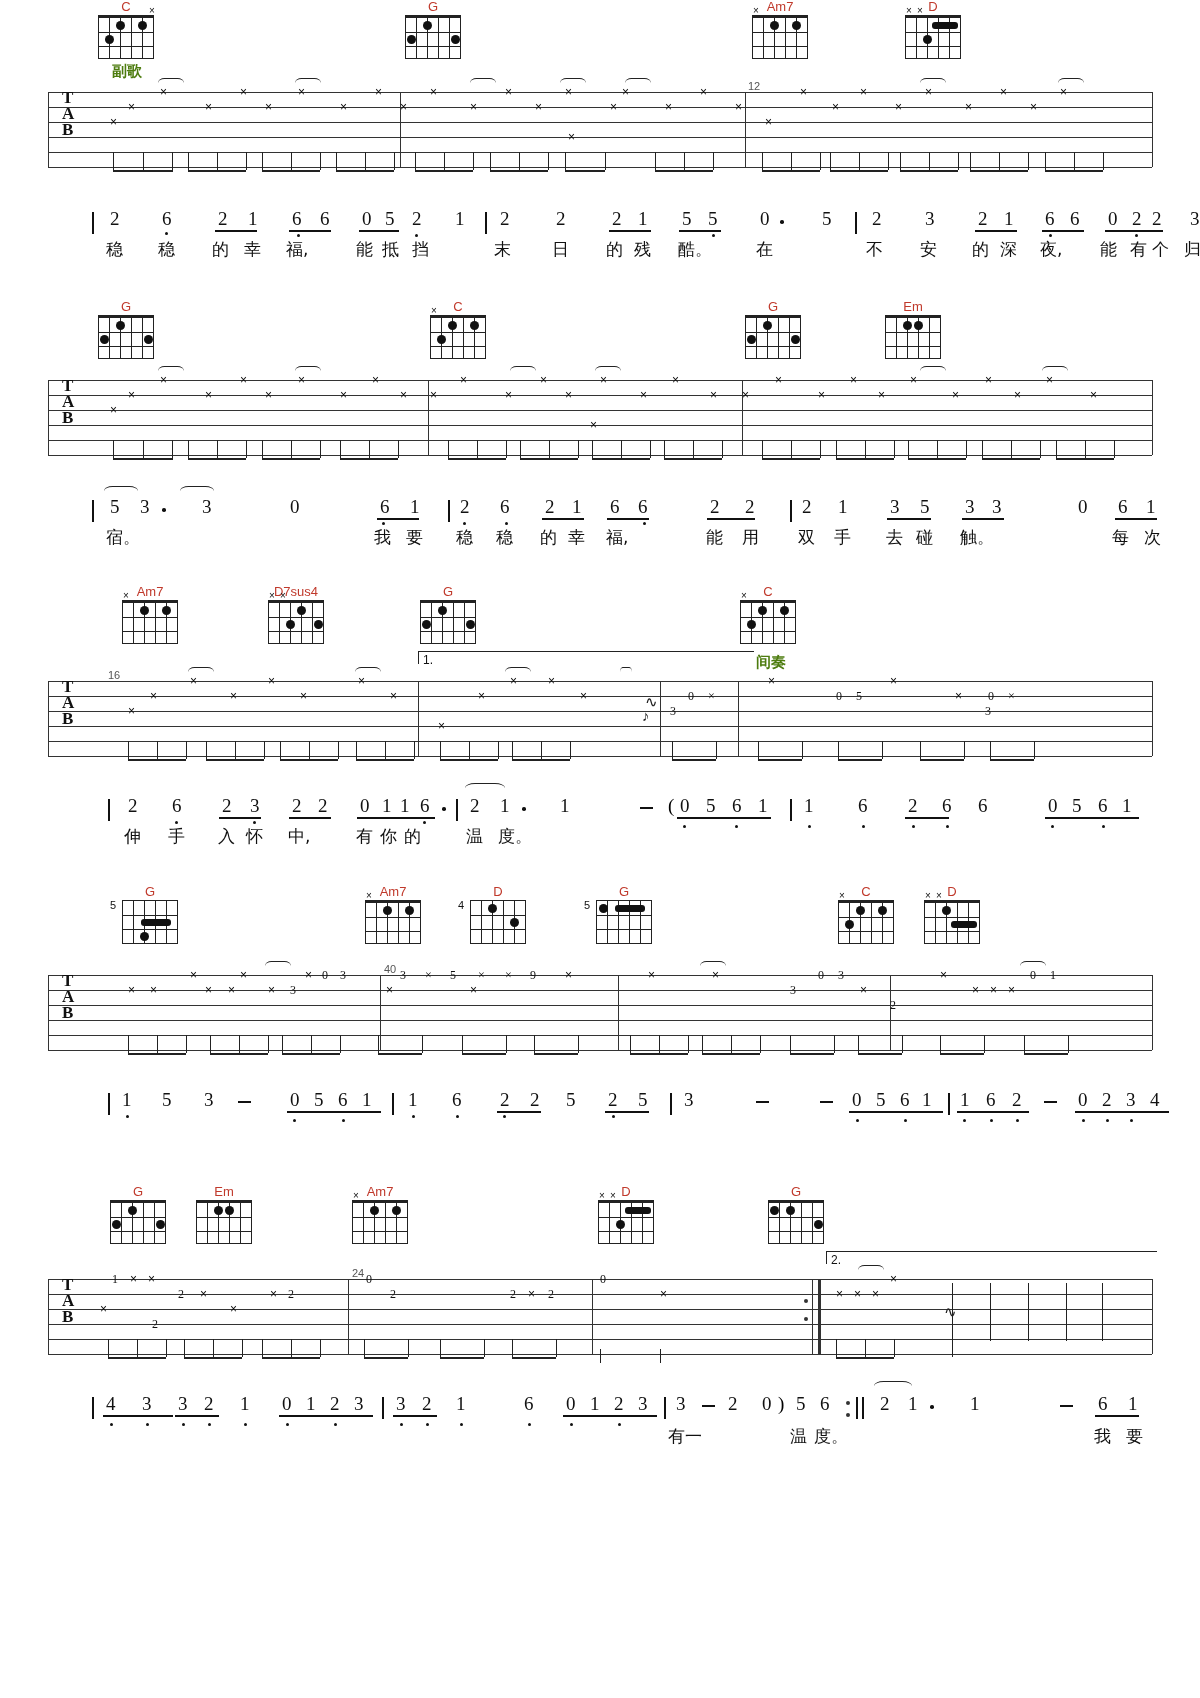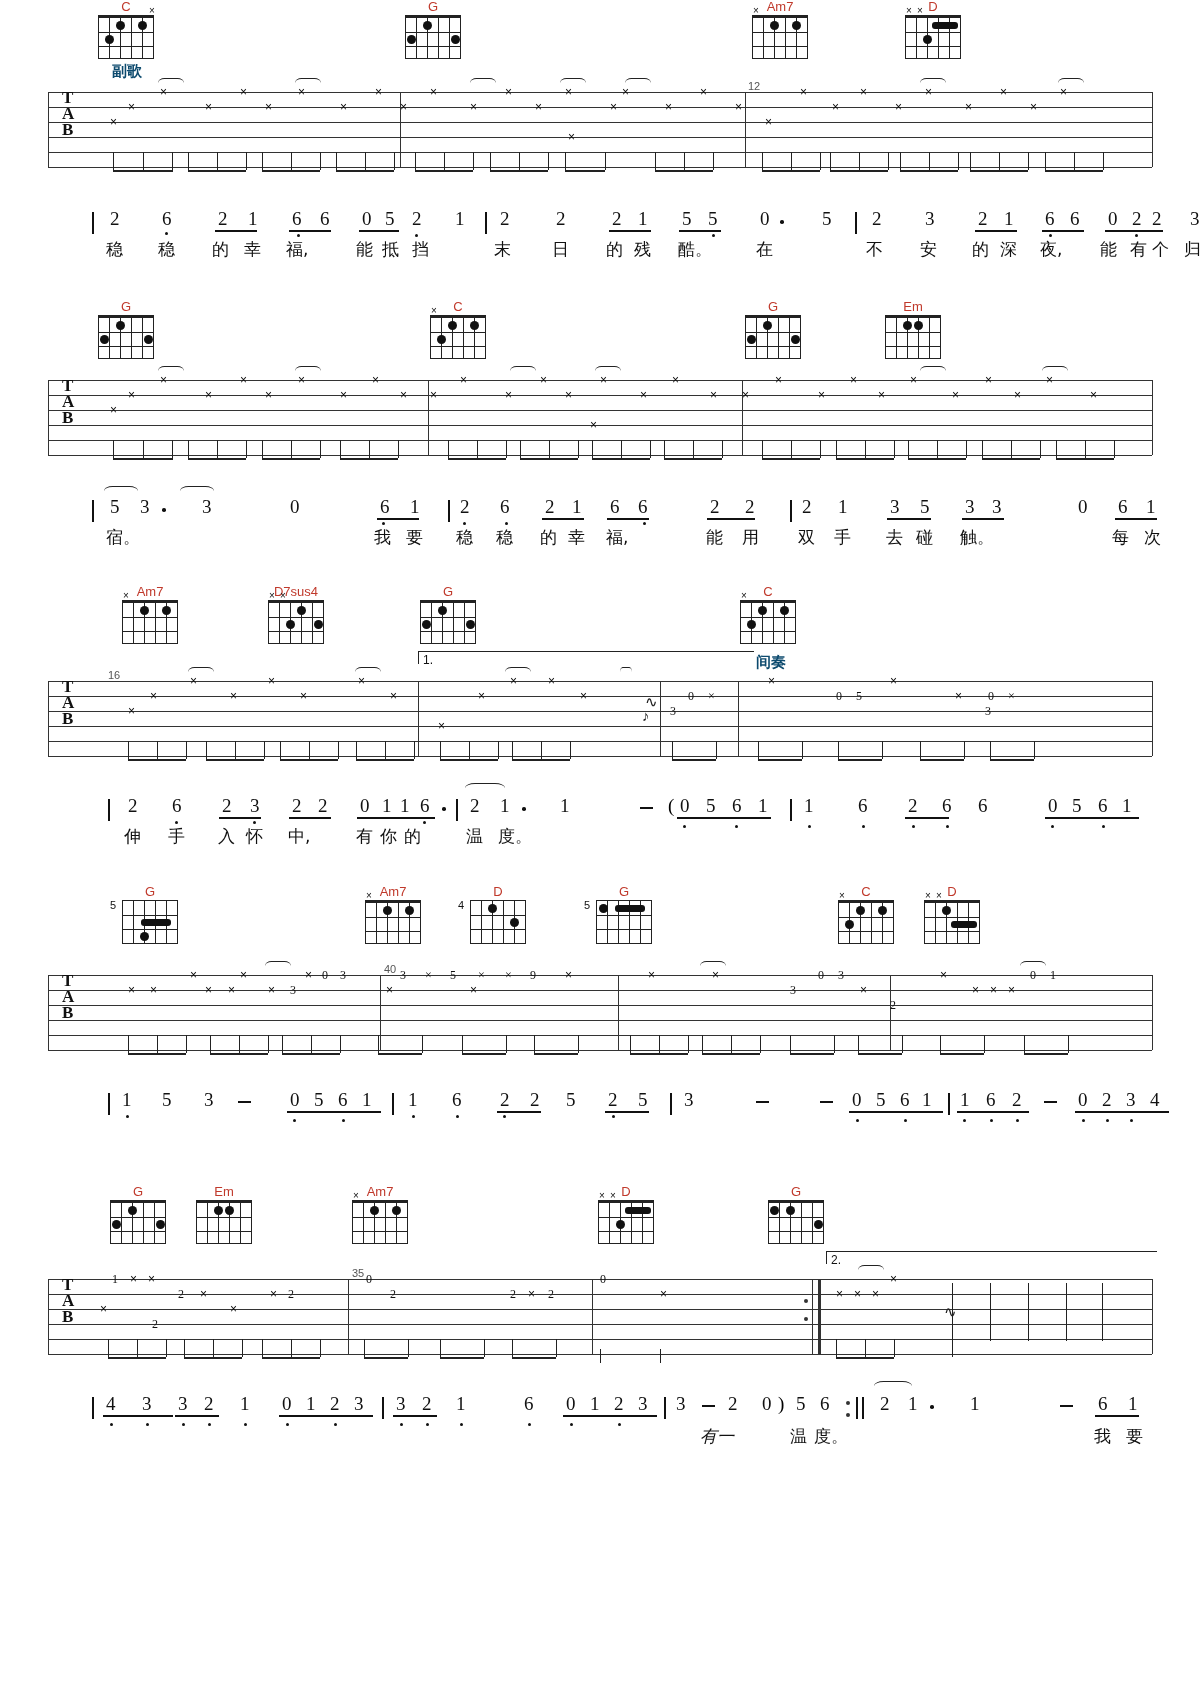--- a/index.html
+++ b/index.html
@@ -42,21 +42,21 @@
 
   
   .lyrics{position:relative;height:70px;}
   .jnum{position:absolute;font-size:19px;font-family:"Liberation Serif",serif;color:#111;}
   .lyr{position:absolute;font-size:17px;font-family:"DejaVu Sans",sans-serif;color:#111;}
   .ul{position:absolute;height:1.5px;background:#111;}
   .und{position:absolute;width:3px;height:3px;border-radius:50%;background:#111;}
   .vl{position:absolute;width:1.5px;background:#111;}
   .dotr{position:absolute;width:3.5px;height:3.5px;border-radius:50%;background:#111;}
   .dash{position:absolute;height:1.5px;width:13px;background:#111;}
-  .label{position:absolute;font-size:15px;font-weight:bold;font-family:"DejaVu Sans",sans-serif;color:#0c4a6e;}
+  .label{position:absolute;font-size:15px;font-weight:bold;font-family:"DejaVu Sans",sans-serif;color:#4d7c0f;}
   .paren{position:absolute;font-size:19px;font-family:"Liberation Serif",serif;}
 </style>
 </head>
 <body>
 
 <div class="sheet">
 
   <div class="system" style="position:absolute;left:0;top:0;width:1200px;height:300px;">
 
     <div class="chords">
@@ -1098,21 +1098,21 @@
       <div class="bar" style="left:1152px;top:10px;height:75px;"></div>
       <div class="bar" style="left:348px;top:10px;height:75px;"></div>
       <div class="bar" style="left:592px;top:10px;height:75px;"></div>
       <div class="thickbar" style="left:818px;top:10px;height:75px;"></div>
       <div class="bar" style="left:812px;top:10px;height:75px;"></div>
       <div class="repeatdot" style="left:804px;top:30px;"></div>
       <div class="repeatdot" style="left:804px;top:48px;"></div>
       <div class="tabword" style="left:62px;top:8px;">T</div>
       <div class="tabword" style="left:62px;top:24px;">A</div>
       <div class="tabword" style="left:62px;top:40px;">B</div>
-      <div class="measnum" style="left:352px;top:-2px;">35</div>
+      <div class="measnum" style="left:352px;top:-2px;">24</div>
 
       <div class="num" style="left:112px;top:3px;">1</div>
       <div class="xm" style="left:130px;top:3px;">×</div>
         <div class="xm" style="left:148px;top:3px;">×</div>
       <div class="num" style="left:178px;top:18px;">2</div>
       <div class="xm" style="left:200px;top:18px;">×</div>
       <div class="xm" style="left:270px;top:18px;">×</div>
         <div class="num" style="left:288px;top:18px;">2</div>
       <div class="xm" style="left:100px;top:33px;">×</div>
       <div class="num" style="left:152px;top:48px;">2</div>
@@ -1221,21 +1221,21 @@
       <div class="und" style="left:244px;top:30px;"></div>
       <div class="und" style="left:286px;top:30px;"></div>
         <div class="und" style="left:334px;top:30px;"></div>
       <div class="und" style="left:400px;top:30px;"></div>
         <div class="und" style="left:426px;top:30px;"></div>
       <div class="und" style="left:460px;top:30px;"></div>
       <div class="und" style="left:528px;top:30px;"></div>
       <div class="und" style="left:570px;top:30px;"></div>
         <div class="und" style="left:618px;top:30px;"></div>
 
-      <div class="lyr" style="left:700px;top:32px;font-style:italic;">有一</div>
+      <div class="lyr" style="left:668px;top:32px;">有一</div>
       <div class="lyr" style="left:790px;top:32px;">温</div>
         <div class="lyr" style="left:814px;top:32px;">度。</div>
       <div class="lyr" style="left:1094px;top:32px;">我</div>
         <div class="lyr" style="left:1126px;top:32px;">要</div>
     </div>
   </div>
 
 </div>
 
 </body></html>

